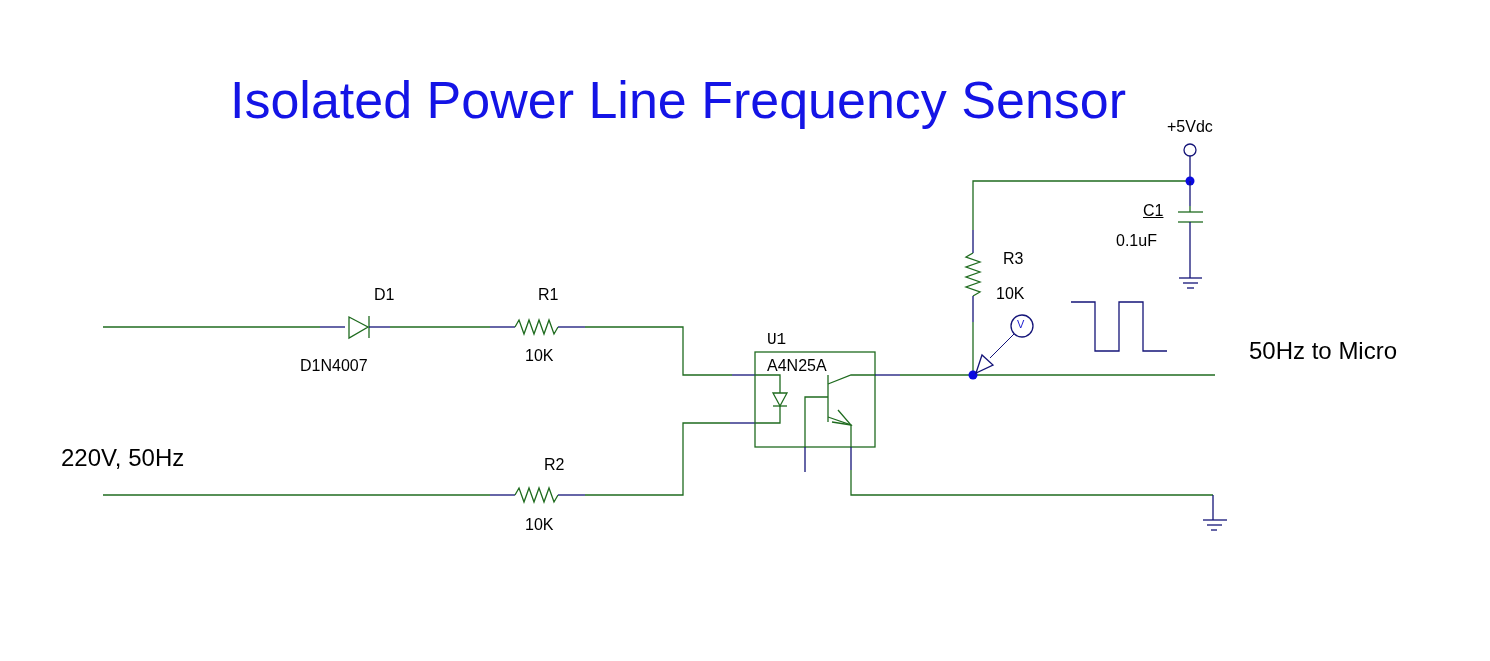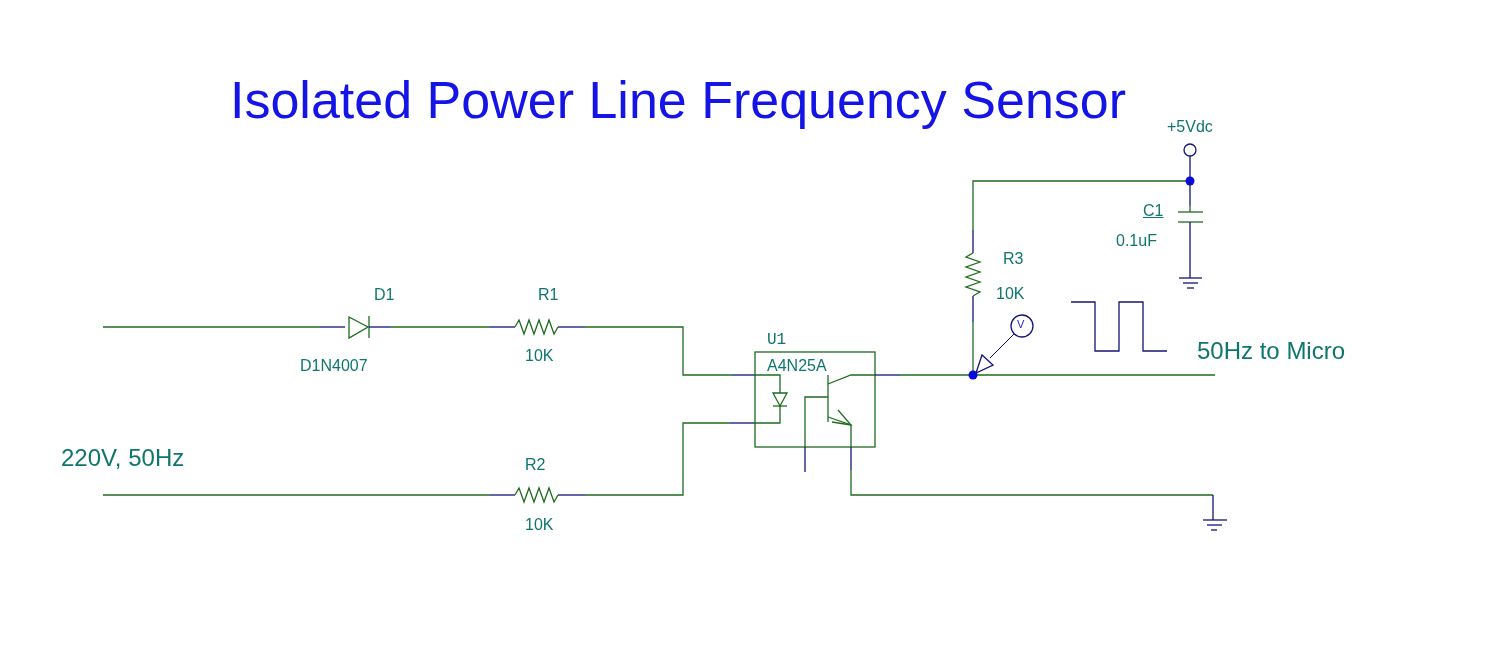--- a/index.html
+++ b/index.html
@@ -1,17 +1,17 @@
 <!DOCTYPE html>
 <html><head>
 <meta charset="utf-8">
 <style>
   html, body { margin: 0; padding: 0; background: #ffffff; }
   body { width: 1490px; height: 661px; position: relative; overflow: hidden; font-family: "Liberation Sans", sans-serif; }
-  .lbl { position: absolute; color: #0f766e; font-family: "Liberation Sans", sans-serif; white-space: nowrap; }
+  .lbl { position: absolute; color: #000000; font-family: "Liberation Sans", sans-serif; white-space: nowrap; }
   .title { font-size: 52px; color: #1414e6; left: 230px; top: 70px; }
   .small { font-size: 16px; }
   .med { font-size: 24px; }
   svg.sch { position: absolute; left: 0; top: 0; }
   .w { stroke: #1f6b1f; stroke-width: 1.3; fill: none; }
   .b { stroke: #141478; stroke-width: 1.3; fill: none; }
 </style>
 </head>
 <body>
 
@@ -122,30 +122,30 @@
   </g>
 
   <g>
     <polyline class="b" points="1071,302 1095,302 1095,351 1119,351 1119,302 1143,302 1143,351 1167,351"></polyline>
   </g>
 </svg>
 
 <div class="lbl title">Isolated Power Line Frequency Sensor</div>
 
 <div class="lbl med" style="left:61px; top:400px;margin-top:44px;">220V, 50Hz</div>
-<div class="lbl med" style="left:1197px; top:337px;text-align:center;">50Hz to Micro</div>
+<div class="lbl med" style="left:1249px; top:337px;text-align:center;">50Hz to Micro</div>
 <div class="lbl small" style="left:1167px; top:118px;">+5Vdc</div>
 
 <div class="lbl small" style="left:346px; top:286px;margin-left:28px;">D1</div>
 <div class="lbl small" style="left:300px; top:357px;">D1N4007</div>
 
 <div class="lbl small" style="left:525px; top:286px;margin-left:13px;">R1</div>
 <div class="lbl small" style="left:525px; top:347px;">10K</div>
 
-<div class="lbl small" style="left:525px; top:456px;">R2</div>
+<div class="lbl small" style="left:544px; top:456px;">R2</div>
 <div class="lbl small" style="left:525px; top:516px;">10K</div>
 
 <div class="lbl small" style="left:1003px; top:250px;">R3</div>
 <div class="lbl small" style="left:996px; top:285px;">10K</div>
 
 <div class="lbl small" style="left:1143px; top:202px;text-decoration:underline;">C1</div>
 <div class="lbl small" style="left:1116px; top:232px;">0.1uF</div>
 
 <div class="lbl small" style="left:767px; top:331px;font-family:Liberation Mono, monospace;">U1</div>
 <div class="lbl small" style="left:767px; top:357px;">A4N25A</div>

